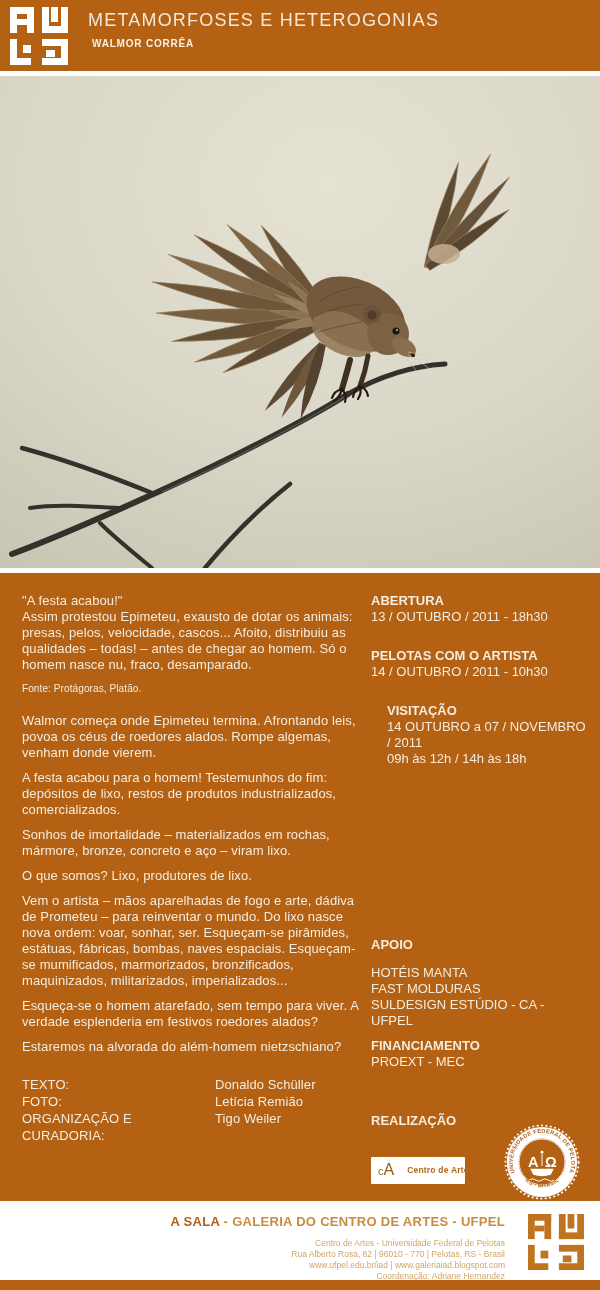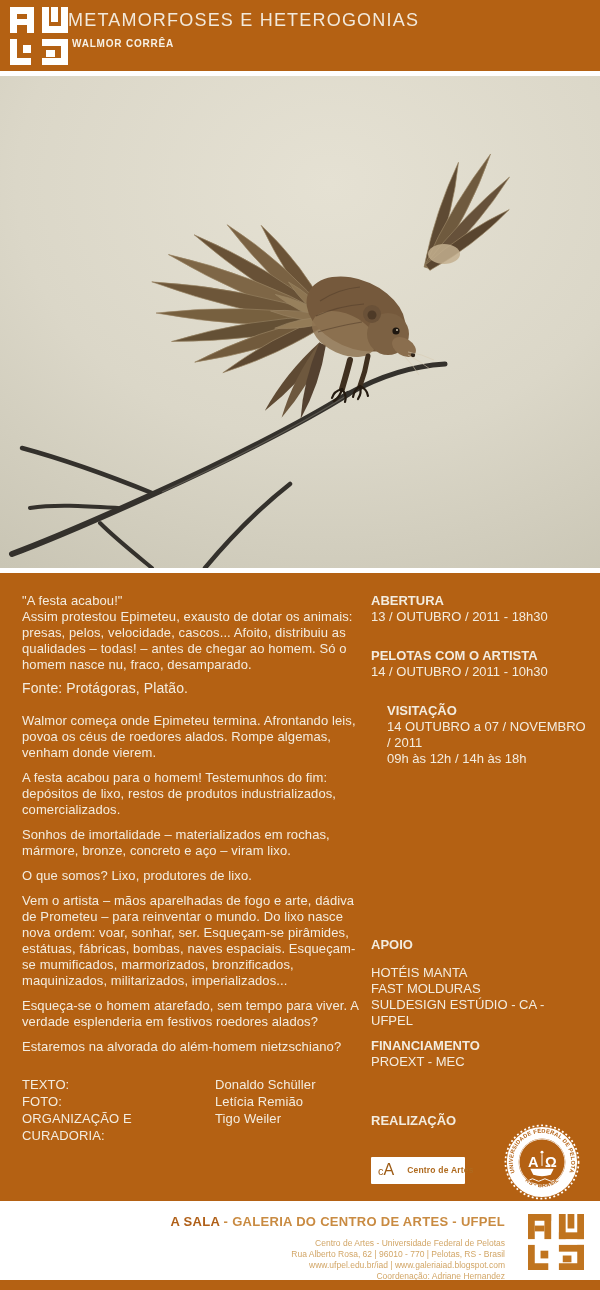--- a/index.html
+++ b/index.html
@@ -2,34 +2,34 @@
 <html><head>
 <meta charset="utf-8">
 <style>
   * { margin:0; padding:0; box-sizing:border-box; }
   body { background:#888; font-family:"Liberation Sans", sans-serif; }
   .page { position:relative; width:600px; height:1290px; background:#fff; margin:0 auto; overflow:hidden; }
 
   
   .header { position:absolute; top:0; left:0; width:600px; height:71px; background:#B46113; display:flex; align-items:center; }
   .header .logo { position:absolute; left:10px; top:7px; width:58px; height:58px; color:#fff; }
-  .header-text { position:absolute; left:68px; top:10px; }
+  .header-text { position:absolute; left:88px; top:10px; }
   .title { font-size:18px; letter-spacing:1.2px; color:#F2E9DB; font-weight:400; }
   .subtitle { margin-top:7px; margin-left:4px; font-size:10px; font-weight:bold; letter-spacing:0.8px; color:#F7F1E6; }
 
   
   .photo { position:absolute; top:76px; left:0; width:600px; height:492px; }
   .photo svg { display:block; width:600px; height:492px; }
 
   
   .content { position:absolute; top:573px; left:0; width:600px; height:628px; background:#B46113; color:#F3ECDF; display:flex; padding:20px 10px 0 22px; }
   .col-left { width:340px; font-size:13px; line-height:16px; letter-spacing:0.1px; }
   .col-left p.para { margin-bottom:9px; }
   .col-left p.pre { white-space:pre-line; }
-  .note { font-size:14px; line-height:13px; margin-bottom:18px; }
+  .note { font-size:10px; line-height:13px; margin-bottom:18px; }
   .credits { margin-top:21px; }
   .credit-row { display:flex; line-height:17px; }
   .credit-label { width:193px; flex:none; }
   .col-right { width:218px; margin-left:9px; font-size:13px; line-height:16px; }
   .ev-title, .sec-title { font-weight:bold; }
   .event { margin-bottom:23px; }
   .event.last { margin-bottom:0;margin-left:16px; }
   .apoio { margin-top:170px; }
   .apoio .sec-title { margin-bottom:12px; }
   .fin { margin-top:9px; }

